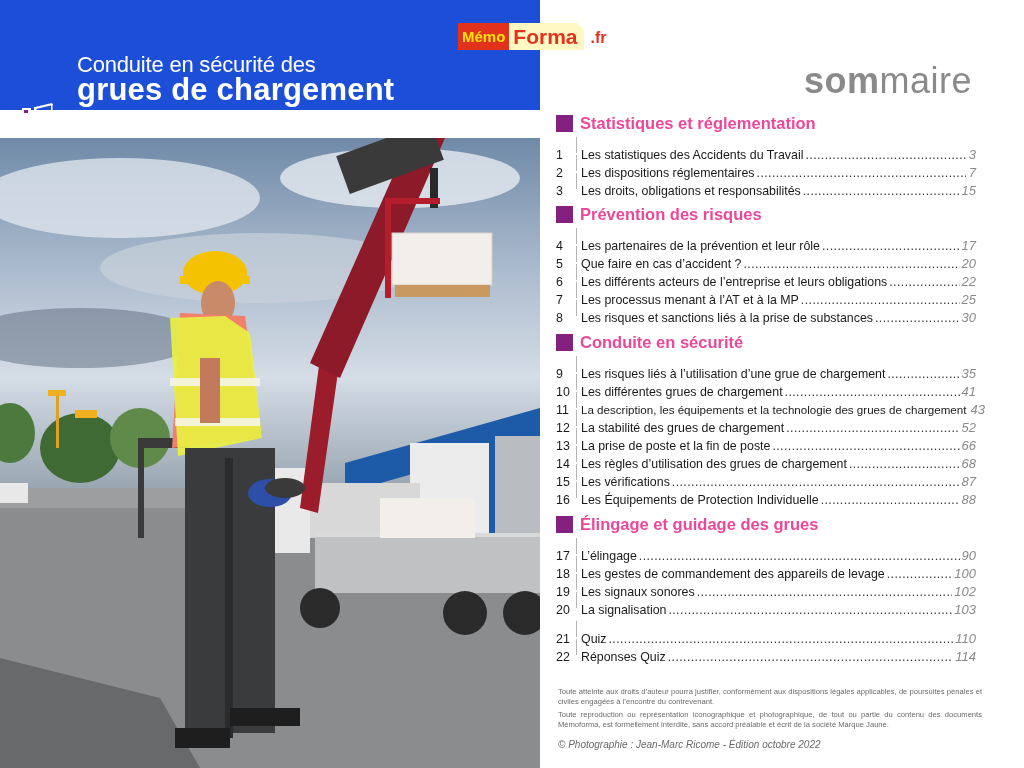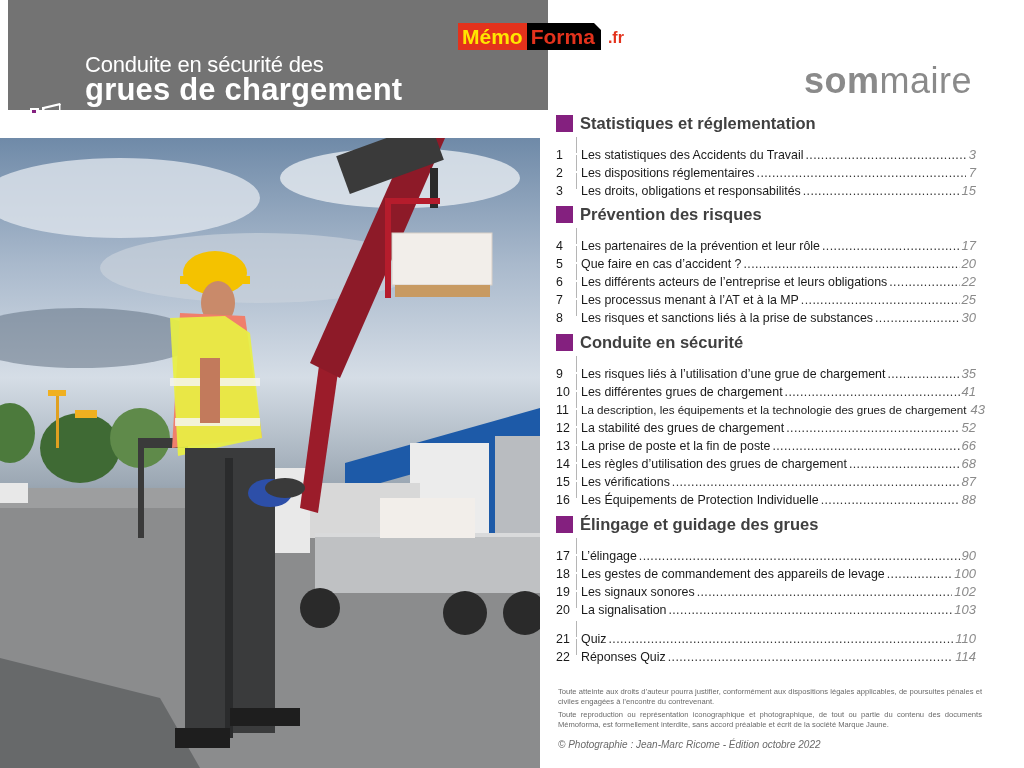--- a/index.html
+++ b/index.html
@@ -1,46 +1,46 @@
 <!DOCTYPE html>
 <html><head>
 <meta charset="utf-8">
 <style>
   * { margin: 0; padding: 0; box-sizing: border-box; }
   html, body { width: 1024px; height: 768px; overflow: hidden; background: #ffffff; }
   body { position: relative; font-family: "Liberation Sans", sans-serif; }
 
   
   .left { position: absolute; left: 0; top: 0; width: 540px; height: 768px; }
-  .header { position: absolute; left: 8px; top: 0; width: 540px; height: 110px; background: #737373; }
+  .header { position: absolute; left: 0; top: 0; width: 540px; height: 110px; background: #1d4ed8; }
   .title-line1 { position: absolute; left: 77px; top: 52px; font-size: 22px; color: #ffffff; letter-spacing: -0.2px; }
   .title-line2 { position: absolute; left: 77px; top: 72px; font-size: 31px; font-weight: bold; color: #ffffff; letter-spacing: 0.2px; }
   .subtitle { position: absolute; left: 77px; top: 113px; font-size: 9.5px; color: #ffffff; }
   .subtitle b { font-weight: bold; }
   .truck-icon { position: absolute; left: 14px; top: 98px; width: 52px; height: 26px; }
 
   .photo { position: absolute; left: 0; top: 138px; width: 540px; height: 630px; overflow: hidden;
     background: linear-gradient(180deg, #6f8aa8 0%, #a9b9cc 20%, #d5dde6 38%, #9ba7b3 55%, #7f8589 62%, #8a8c8d 75%, #6e7072 100%); }
 
   
   .logo { position: absolute; left: 458px; top: 23px; height: 27px; display: flex; align-items: stretch; }
-  .logo-memo { background: #e3321c; color: #ffe600; font-weight: bold; font-size: 21px; padding: 1px 4px 0 4px; line-height: 26px; }
-  .logo-forma { background: #000000; color: #e3321c; font-weight: bold; font-size: 21px; padding: 1px 6px 0 4px; line-height: 26px; position: relative; }
+  .logo-memo { background: #e3321c; color: #ffe600; font-weight: bold; font-size: 15px; padding: 1px 4px 0 4px; line-height: 26px; }
+  .logo-forma { background: #fef9c3; color: #e3321c; font-weight: bold; font-size: 21px; padding: 1px 6px 0 4px; line-height: 26px; position: relative; }
   .logo-forma::after { content: ""; position: absolute; right: -1px; top: 0; border-top: 8px solid #ffffff; border-left: 8px solid transparent; }
   .logo-fr { color: #e3321c; font-weight: bold; font-size: 16px; line-height: 30px; padding-left: 7px; }
 
   
   .right { position: absolute; left: 540px; top: 0; width: 484px; height: 768px; }
   .sommaire { position: absolute; right: 52px; top: 60px; font-size: 36px; color: #8a8a8a; letter-spacing: 0.5px; }
   .sommaire b { font-weight: bold; }
 
   .section { position: absolute; left: 16px; width: 420px; }
   .sec-head { display: flex; align-items: center; height: 22px; margin-bottom: 2px; }
   .sec-square { width: 17px; height: 17px; background: #84207f; margin-right: 7px; flex: none; }
-  .sec-title { font-size: 16.5px; font-weight: bold; color: #404040; }
+  .sec-title { font-size: 16.5px; font-weight: bold; color: #ec4899; }
 
   .row { display: flex; align-items: baseline; height: 18px; font-size: 12.4px; color: #1a1a1a; }
   .row-num { width: 20px; flex: none; }
   .row-bar { width: 1px; height: 16px; background: #b5b5b5; margin-right: 4px; align-self: center; flex: none; }
   .row-label { white-space: nowrap; flex: none; margin-top: 12px; }
   .row-dots { flex: 1; overflow: hidden; white-space: nowrap; color: #333; margin: 0 2px; letter-spacing: 0.4px; }
   .row-dots::before { content: "........................................................................................................................................................................"; }
   .row-page { font-style: italic; color: #8a8a8a; font-size: 13px; flex: none; min-width: 8px; text-align: right; }
   .row.small .row-label { font-size: 11.6px; }
 

